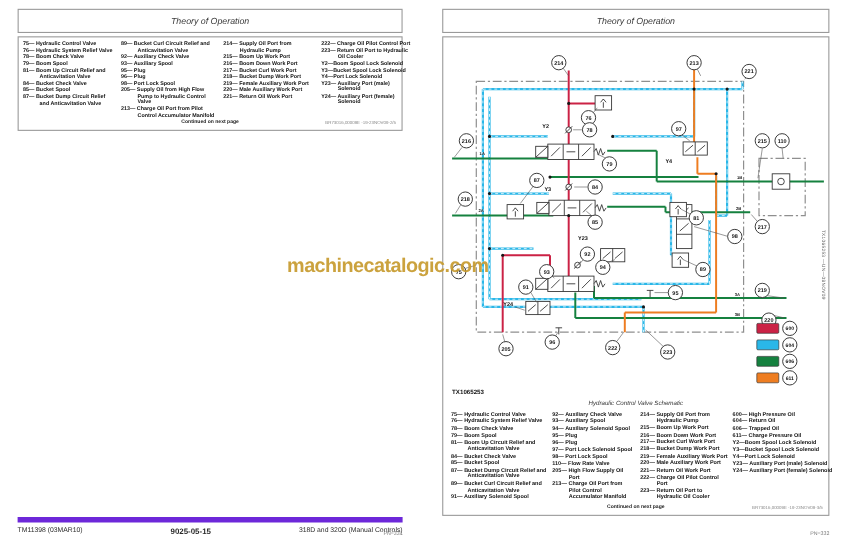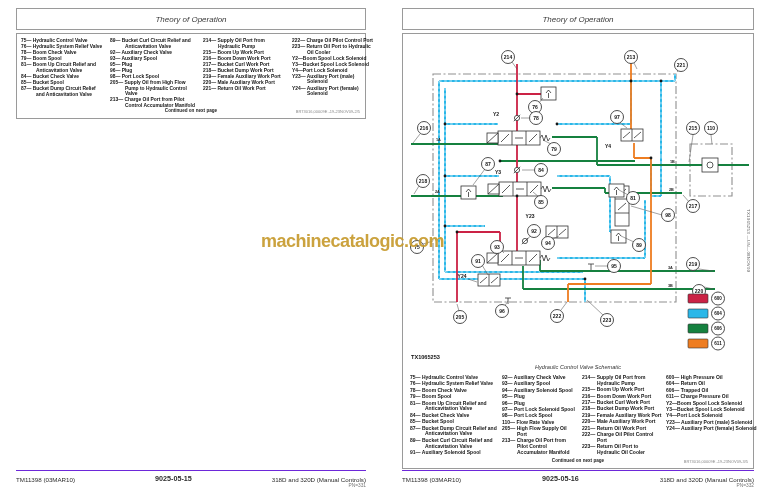--- a/index.html
+++ b/index.html
@@ -20,22 +20,22 @@
   .lcol{flex:0 0 auto;}
   .lcol .li{font-size:4.9px;line-height:5.5px;font-weight:bold;color:#141414;
       padding-left:15px;text-indent:-15px;margin-bottom:0.6px;}
   .w84{width:84px;} .w88{width:88px;} .w80{width:80px;} .w76{width:76px;} .w96{width:96px;}
 
   .continued-row{position:absolute;left:4px;right:4px;bottom:2px;height:8px;}
   .continued{position:absolute;left:0;right:0;text-align:center;
       font-size:4.6px;font-weight:bold;color:#222;}
   .refcode{position:absolute;right:1px;top:0.5px;font-size:4.0px;color:#8a8a8a;}
 
-  .footer{position:absolute;left:6px;right:6px;top:470px;border-top:1px solid #6d28d9;
-      padding-top:2.5px;display:flex;justify-content:space-between;align-items:flex-end;
+  .footer{position:absolute;left:6px;right:6px;top:470px;border-top:5px solid #6d28d9;
+      padding-top:2.5px;display:flex;justify-content:space-between;align-items:center;
       font-size:6.2px;color:#2c2c2c;}
   .footer .fcenter{font-weight:bold;font-size:7.2px;}
   .pn{position:absolute;right:6px;top:483px;font-size:4.8px;color:#777;}
 
   
   .figure-box{position:absolute;left:6px;right:6px;top:33px;height:434px;
       border:1px solid #9a9a9a;background:#fff;}
   #schematic-svg{position:absolute;left:2px;top:2px;}
   .figure-id{position:absolute;left:8px;top:320px;font-size:5.6px;font-weight:bold;color:#111;}
   .figure-caption{position:absolute;left:0;right:0;top:330px;text-align:center;
@@ -495,21 +495,16 @@
           <div class="li">Y24— Auxiliary Port (female) Solenoid</div>
         </div>
     </div>
 
     <div class="continued-row">
       <span class="continued">Continued on next page</span>
       <span class="refcode">BR73016,00009E -19-23NOV09-3/5</span>
     </div>
   </div>
 
-  <div class="footer">
-    <span>TM11398 (03MAR10)</span>
-    <span class="fcenter">9025-05-16</span>
-    <span>318D and 320D (Manual Controls)</span>
-  </div>
   <div class="pn">PN=332</div>
 </div>
 
 <div class="watermark">machinecatalogic.com</div>
 
 </body></html>

